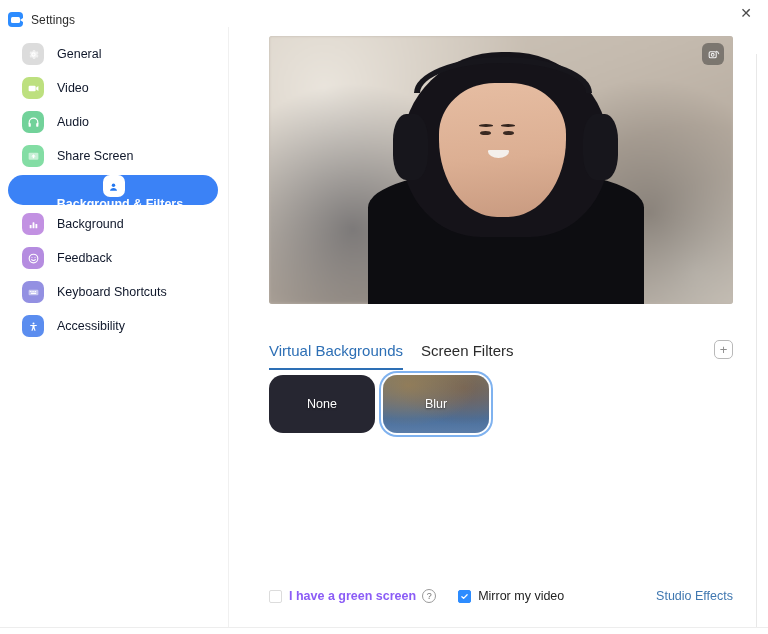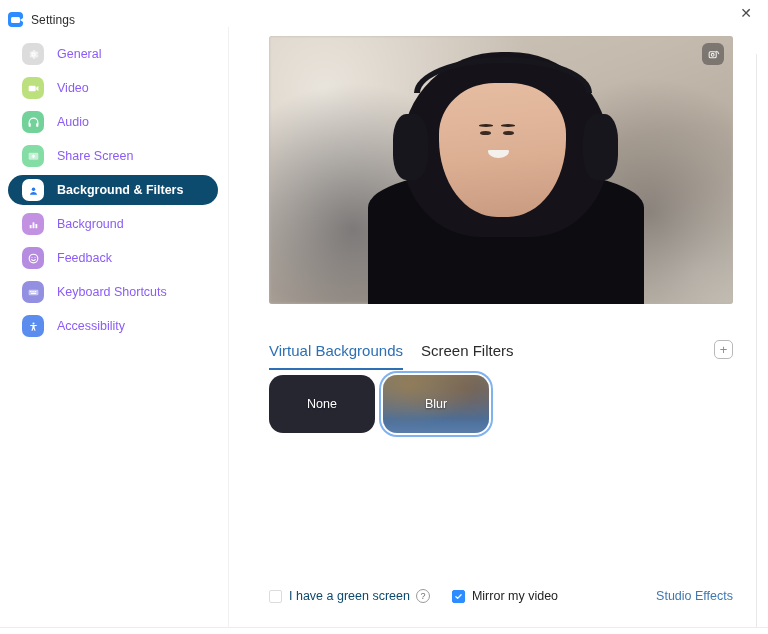--- a/index.html
+++ b/index.html
@@ -98,34 +98,35 @@
     display: flex;
     align-items: center;
     height: 30px;
     margin: 4px 10px 4px 8px;
     padding-left: 14px;
     border-radius: 15px;
     cursor: pointer;
     box-sizing: border-box;
   }
   .nav-item.active {
-    background: #0c4a6e;
+    background: #3b82f6;
+    flex-direction: column;
   }
   .nav-icon {
     width: 22px; height: 22px;
     border-radius: 7px;
     flex: 0 0 22px;
     display: flex;
     align-items: center;
     justify-content: center;
     margin-right: 13px;
   }
   .nav-label {
     font-size: 12.5px;
-    color: #8b5cf6;
+    color: #0f172a;
     white-space: nowrap;
   }
   .nav-item.active .nav-label {
     color: #ffffff;
     font-weight: bold;
   }
 
   
   .panel {
     position: absolute;
@@ -336,21 +337,21 @@
   }
   .checkbox.checked {
     background: #2D8CFF;
     border-color: #2D8CFF;
   }
   .cb-label {
     font-size: 12.5px;
     color: #232323;
     white-space: nowrap;
   }
-  .cb-wrap.disabled .cb-label { color: #0c4a6e; }
+  .cb-wrap.disabled .cb-label { color: #8b5cf6; font-weight: bold; }
   .cb-wrap.disabled .checkbox { border-color: #dcdcdc; }
   .help-icon {
     width: 14px; height: 14px;
     border: 1px solid #9a9a9a;
     border-radius: 50%;
     font-size: 9px;
     color: #6f6f6f;
     display: flex;
     align-items: center;
     justify-content: center;

